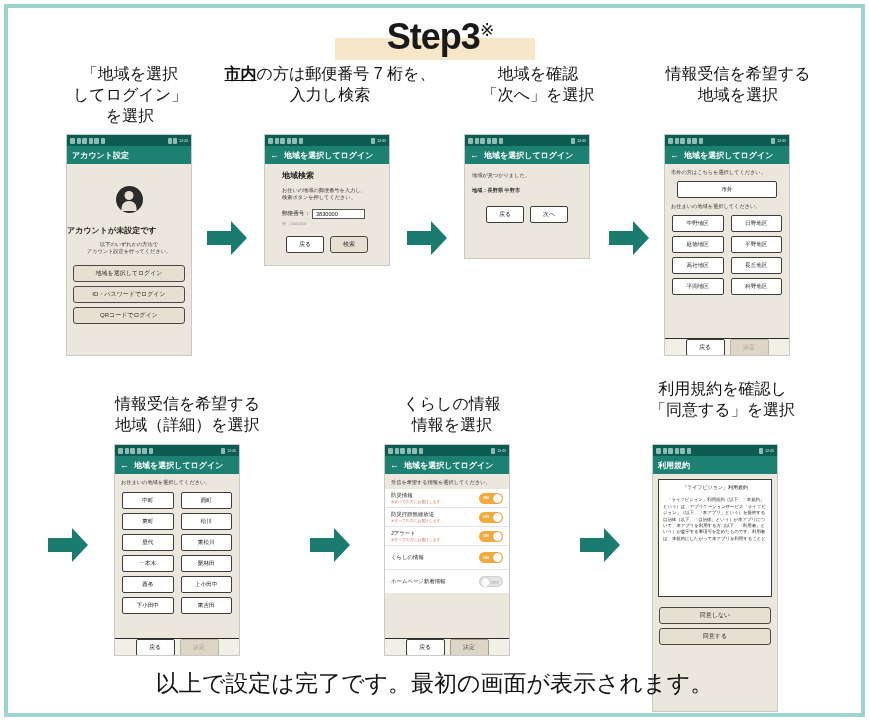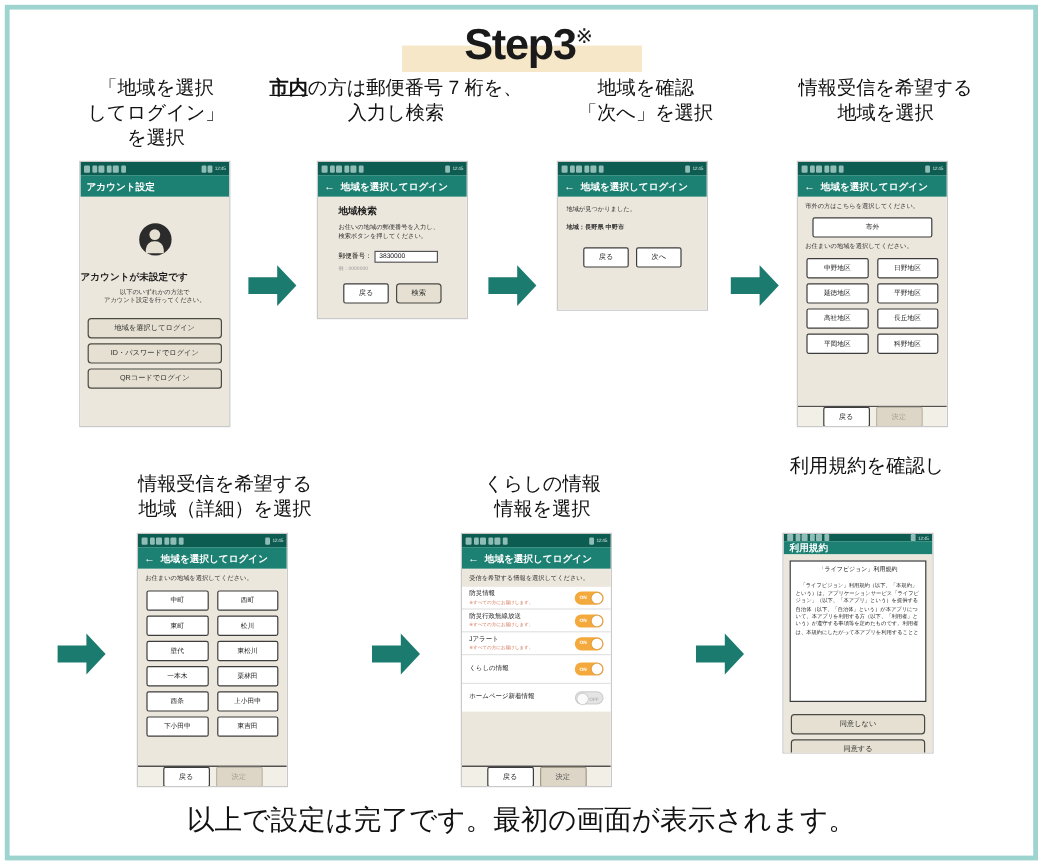--- a/index.html
+++ b/index.html
@@ -95,20 +95,21 @@
     <div>地域（詳細）を選択</div>
   </div>
 
   <div class="caption" style="left:362px;top:393px;width:180px;">
     <div>くらしの情報</div>
     <div>情報を選択</div>
   </div>
 
   <div class="caption" style="left:625px;top:378px;width:195px;">
     <div>利用規約を確認し</div>
+    <div>「同意する」を選択</div>
   </div>
 
   <svg class="arrow" style="left:205px;top:218px;" viewBox="0 0 44 40">
       <path d="M2 13 H26 V3 L42 20 L26 37 V27 H2 Z" fill="#1b7b6e"></path>
     </svg>
   <svg class="arrow" style="left:405px;top:218px;" viewBox="0 0 44 40">
       <path d="M2 13 H26 V3 L42 20 L26 37 V27 H2 Z" fill="#1b7b6e"></path>
     </svg>
   <svg class="arrow" style="left:607px;top:218px;" viewBox="0 0 44 40">
       <path d="M2 13 H26 V3 L42 20 L26 37 V27 H2 Z" fill="#1b7b6e"></path>
@@ -381,21 +382,21 @@
           </div>
         </div>
       </div>
       <div class="navbar">
         <div class="btn-white nb">戻る</div>
         <div class="btn-dim nb" style="background:#ddd6c6;color:#555;border-color:#a39a88;">決定</div>
       </div>
     </div>
   </div>
 
-  <div class="phone" style="left:652px;top:444px;width:126px;height:184px;">
+  <div class="phone" style="left:652px;top:444px;width:126px;height:268px;">
     <div class="pcol">
       <div class="statusbar">
         <span class="sb-left">
             <i class="sb-ico"></i>
             <i class="sb-ico w"></i>
             <i class="sb-ico"></i>
             <i class="sb-ico w"></i>
             <i class="sb-ico"></i>
             <i class="sb-ico w"></i>
           </span>

